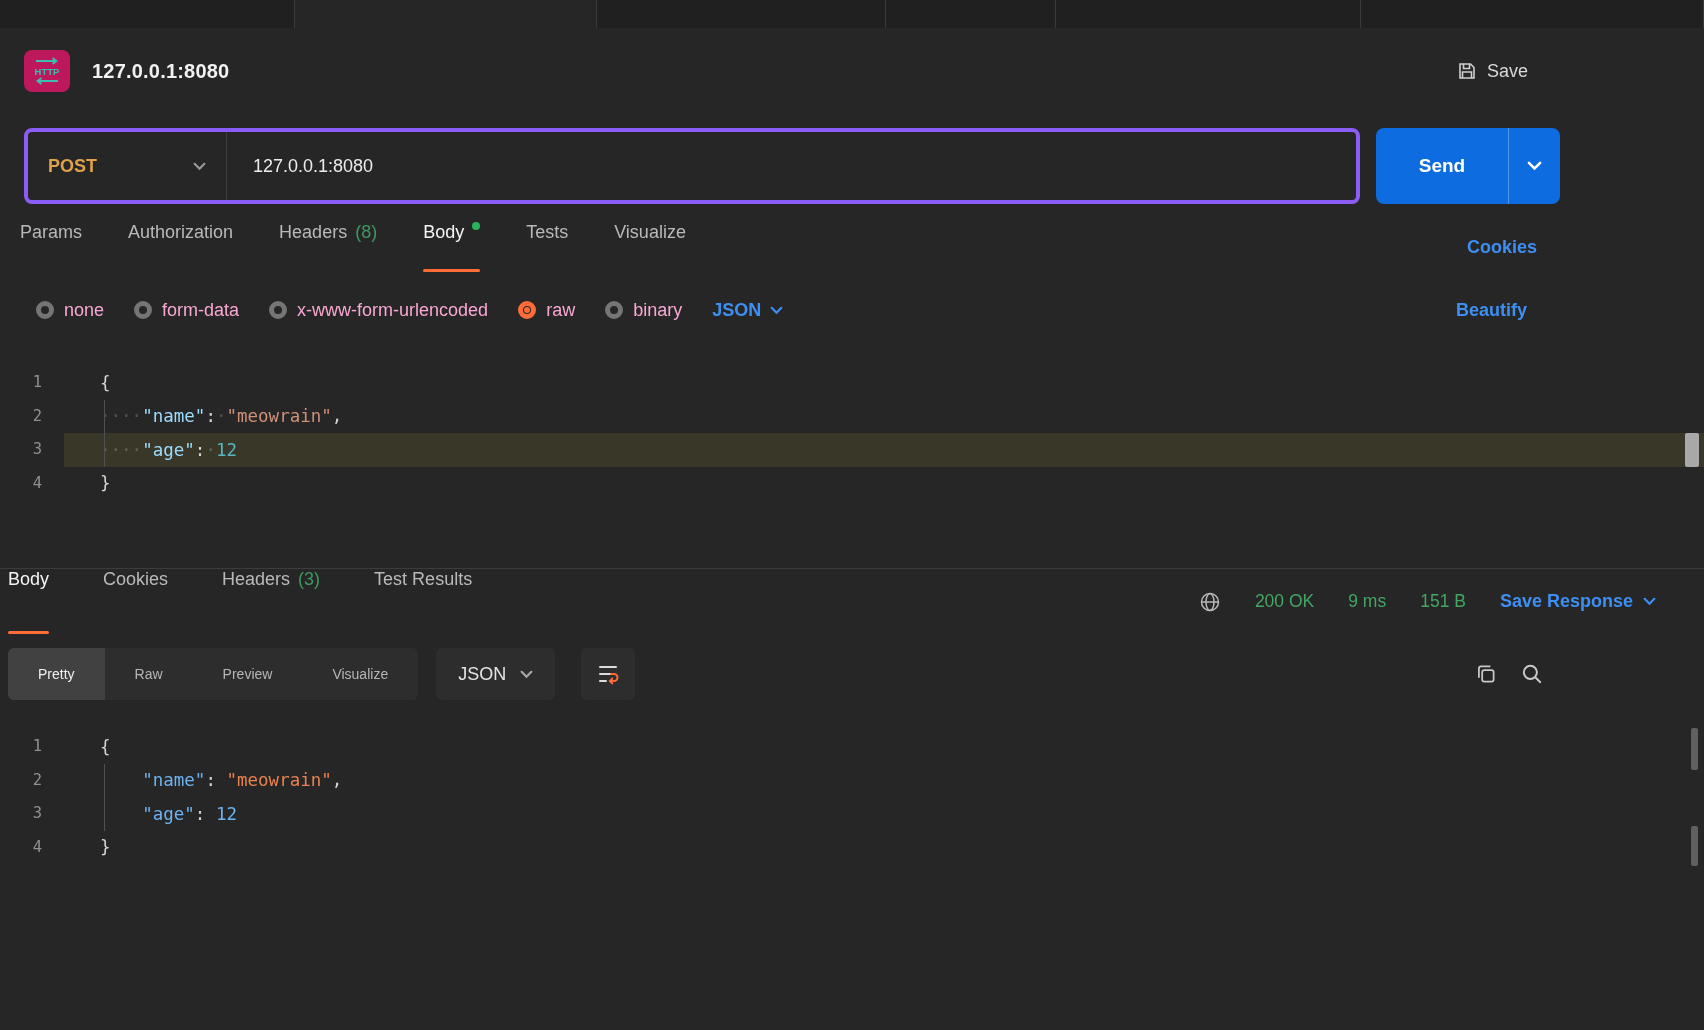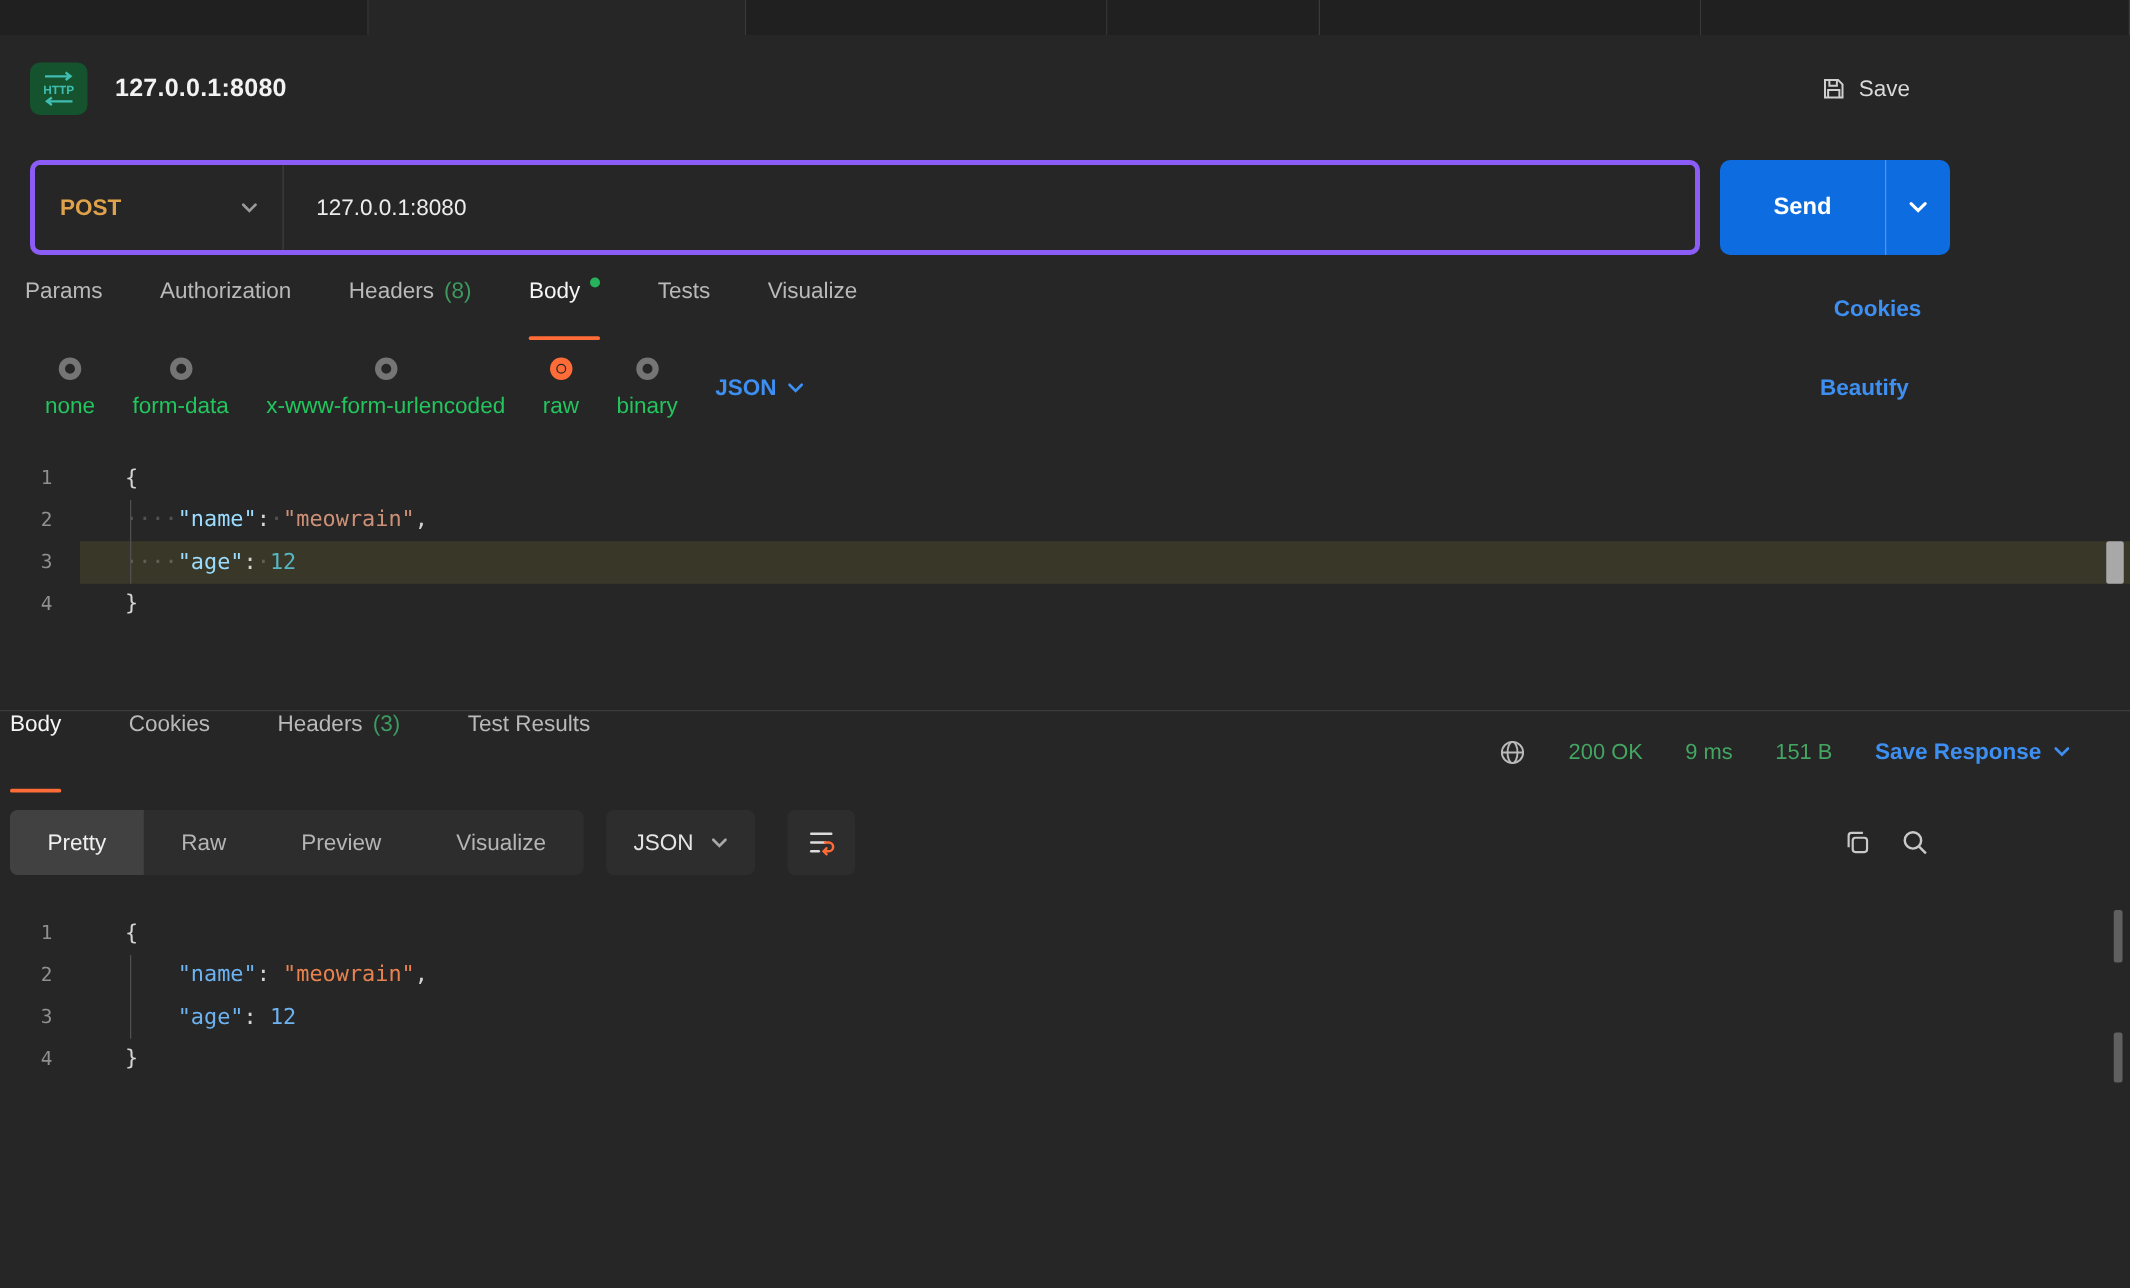--- a/index.html
+++ b/index.html
@@ -8,21 +8,21 @@
        font-family:"Liberation Sans",sans-serif;overflow:hidden;
        display:flex;flex-direction:column;}
 
   
   .tabstrip{display:flex;height:28px;background:#1b1b1b;flex:none;}
   .wtab{background:#202020;border-right:1px solid #3a3a3a;height:100%;}
   .wtab.active{background:#262626;}
 
   
   .req-header{display:flex;align-items:center;padding:22px 176px 22px 24px;flex:none;}
-  .http-badge{width:46px;height:42px;background:#14532d;border-radius:8px;
+  .http-badge{width:46px;height:42px;background:#be185d;border-radius:8px;
               display:flex;align-items:center;justify-content:center;margin-right:22px;flex:none;}
   .req-title{font-size:20px;font-weight:700;color:#f2f2f2;letter-spacing:.2px;}
   .save-btn{margin-left:auto;display:flex;align-items:center;gap:10px;color:#d9d9d9;font-size:18px;cursor:pointer;}
 
   
   .url-row{display:flex;margin:14px 144px 0 24px;gap:16px;height:76px;flex:none;}
   .url-bar{flex:1;display:flex;align-items:center;border:4px solid #8b5cf6;border-radius:8px;background:#262626;}
   .method{width:198px;height:100%;padding:0 20px;display:flex;align-items:center;justify-content:space-between;
           color:var(--method-post-yellow,#dfa24b);font-weight:700;font-size:18px;cursor:pointer;}
   .method .chev{color:#9a9a9a;}
@@ -39,21 +39,21 @@
   .rtab{position:relative;display:flex;align-items:flex-start;gap:8px;font-size:18px;color:#b9b9b9;cursor:pointer;height:100%;}
   .rtab.active{color:#f5f5f5;}
   .rtab.active::after{content:"";position:absolute;left:0;right:0;bottom:0;height:3px;
                       background:var(--accent-orange,#ff6c37);border-radius:2px;}
   .rtab .count{color:var(--count-green,#3d9960);}
   .rtab .dot{width:8px;height:8px;border-radius:50%;background:var(--modified-dot-green,#27b35b);}
   .blue-link{margin-left:auto;color:var(--link-blue,#3e8ff2);font-size:18px;font-weight:600;cursor:pointer;}
 
   
   .mode-row{display:flex;align-items:center;margin-top:16px;padding:0 177px 0 36px;height:44px;gap:30px;flex:none;}
-  .mode{display:flex;align-items:center;gap:10px;font-size:18px;color:#22c55e;cursor:pointer;flex-direction:column;}
+  .mode{display:flex;align-items:center;gap:10px;font-size:18px;color:#f9a8d4;cursor:pointer;}
   .radio{width:18px;height:18px;border-radius:50%;background:#262626;border:5px solid #757575;position:relative;flex:none;}
   .radio.sel{border-color:var(--accent-orange,#ff6c37);}
   .radio.sel::after{content:"";position:absolute;inset:1px;border-radius:50%;background:var(--accent-orange,#ff6c37);}
   .lang-dd{display:flex;align-items:center;gap:9px;color:var(--link-blue,#3e8ff2);font-size:18px;font-weight:600;cursor:pointer;}
 
   
   .editor{position:relative;font-family:"DejaVu Sans Mono","Liberation Mono",monospace;font-size:17.5px;flex:none;}
   #req-editor{height:236px;padding-top:34px;}
   #resp-editor{flex:1;padding-top:30px;}
   .code-line{display:flex;height:33.5px;}
@@ -79,21 +79,21 @@
   
   .resp-tabs{display:flex;align-items:center;height:65px;padding:0 48px 0 8px;flex:none;}
   .resp-meta{margin-left:auto;display:flex;align-items:center;gap:34px;}
   .status{color:var(--status-green,#44a663);font-size:17.5px;}
   .save-resp{display:flex;align-items:center;gap:10px;color:var(--link-blue,#3e8ff2);font-size:18px;font-weight:600;cursor:pointer;}
   .globe{display:flex;align-items:center;cursor:pointer;}
 
   
   .resp-toolbar{display:flex;align-items:center;margin:14px 160px 0 8px;height:52px;flex:none;}
   .segmented{display:flex;height:52px;background:#2d2d2d;border-radius:6px;overflow:hidden;}
-  .vtab{padding:0 30px;display:flex;align-items:center;font-size:18px;color:#b5b5b5;cursor:pointer;}
+  .vtab{padding:0 30px;display:flex;align-items:center;font-size:14px;color:#b5b5b5;cursor:pointer;}
   .vtab.active{background:#414141;color:#f0f0f0;}
   .dd-btn{margin-left:18px;height:52px;background:#2d2d2d;border-radius:6px;padding:0 22px;
           display:flex;align-items:center;gap:14px;font-size:18px;color:#e4e4e4;cursor:pointer;}
   .dd-btn .chev{color:#a8a8a8;}
   .icon-btn{margin-left:26px;width:54px;height:52px;background:#2d2d2d;border-radius:6px;
             display:flex;align-items:center;justify-content:center;cursor:pointer;}
   .right-icons{margin-left:auto;display:flex;align-items:center;gap:22px;}
   .plain-icon{display:flex;align-items:center;cursor:pointer;}
 </style>
 </head>

